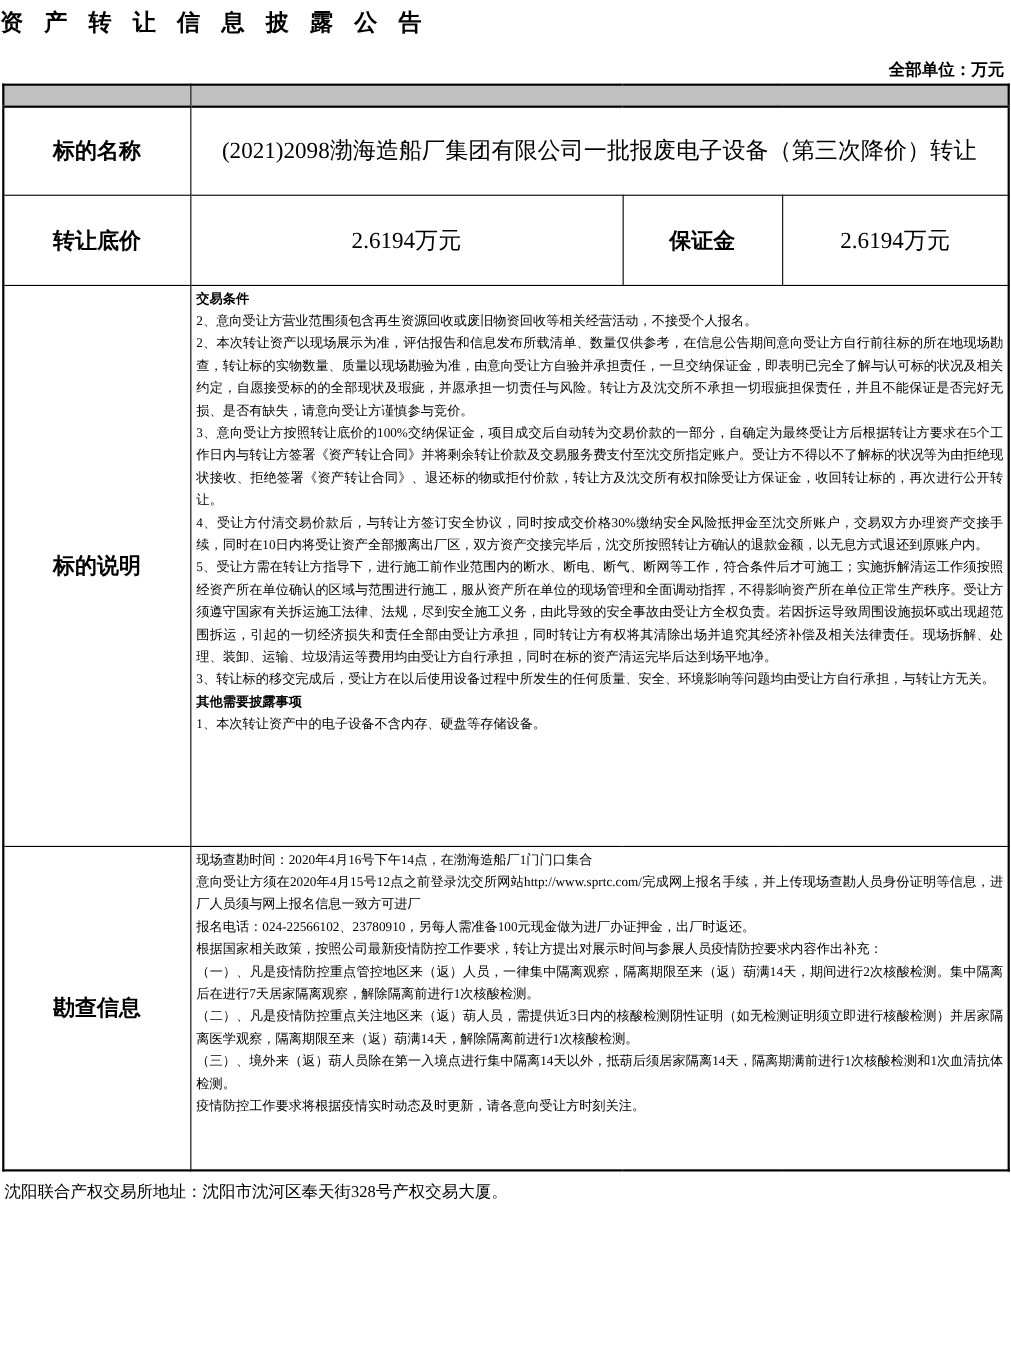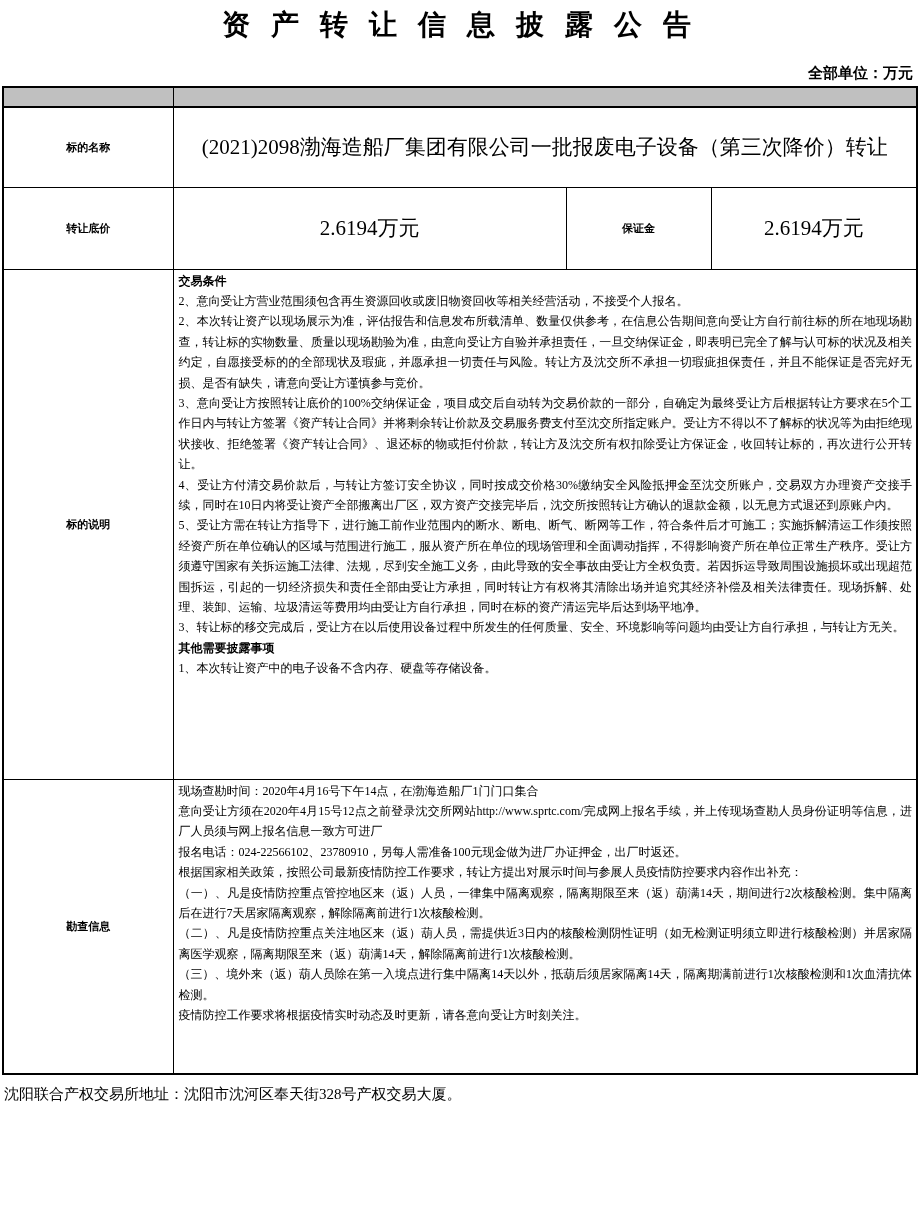--- a/index.html
+++ b/index.html
@@ -3,34 +3,34 @@
 <meta charset="utf-8">
 <style>
   html,body{margin:0;padding:0;}
   body{
     width:919px;height:1232px;background:#ffffff;color:#000000;
     font-family:"Liberation Serif","DejaVu Serif",serif;
     -webkit-font-smoothing:none;
   }
   .page{position:relative;width:919px;height:1232px;overflow:hidden;}
   .title{
-    margin-top:6px;text-align:center;font-weight:bold;font-size:28px;
+    margin-top:6px;text-align:left;font-weight:bold;font-size:21px;
     letter-spacing:6px;word-spacing:2px;
   }
   .unit-note{
     margin-top:20px;margin-right:6px;text-align:right;font-weight:bold;font-size:15px;
   }
   table.disclosure{
     margin:3px 2px 0 2px;width:914px;border-collapse:collapse;table-layout:fixed;
     border:2px solid #000;
   }
   td{border:1px solid #000;padding:0;overflow:hidden;}
   tr.hdr td{height:18px;border-bottom:2px solid #000;}
   td.lbl{
-    font-weight:bold;text-align:center;vertical-align:middle;font-size:11px;
+    font-weight:bold;text-align:center;vertical-align:middle;font-size:20px;
   }
   td.val{
     text-align:center;vertical-align:middle;font-size:21px;
   }
   td.txt{
     vertical-align:top;padding:1px 4px 0 5px;font-size:12px;line-height:20.4px;
     text-align:justify;
   }
   td.txt p{margin:0;}
   .bold-head{font-weight:bold;}

